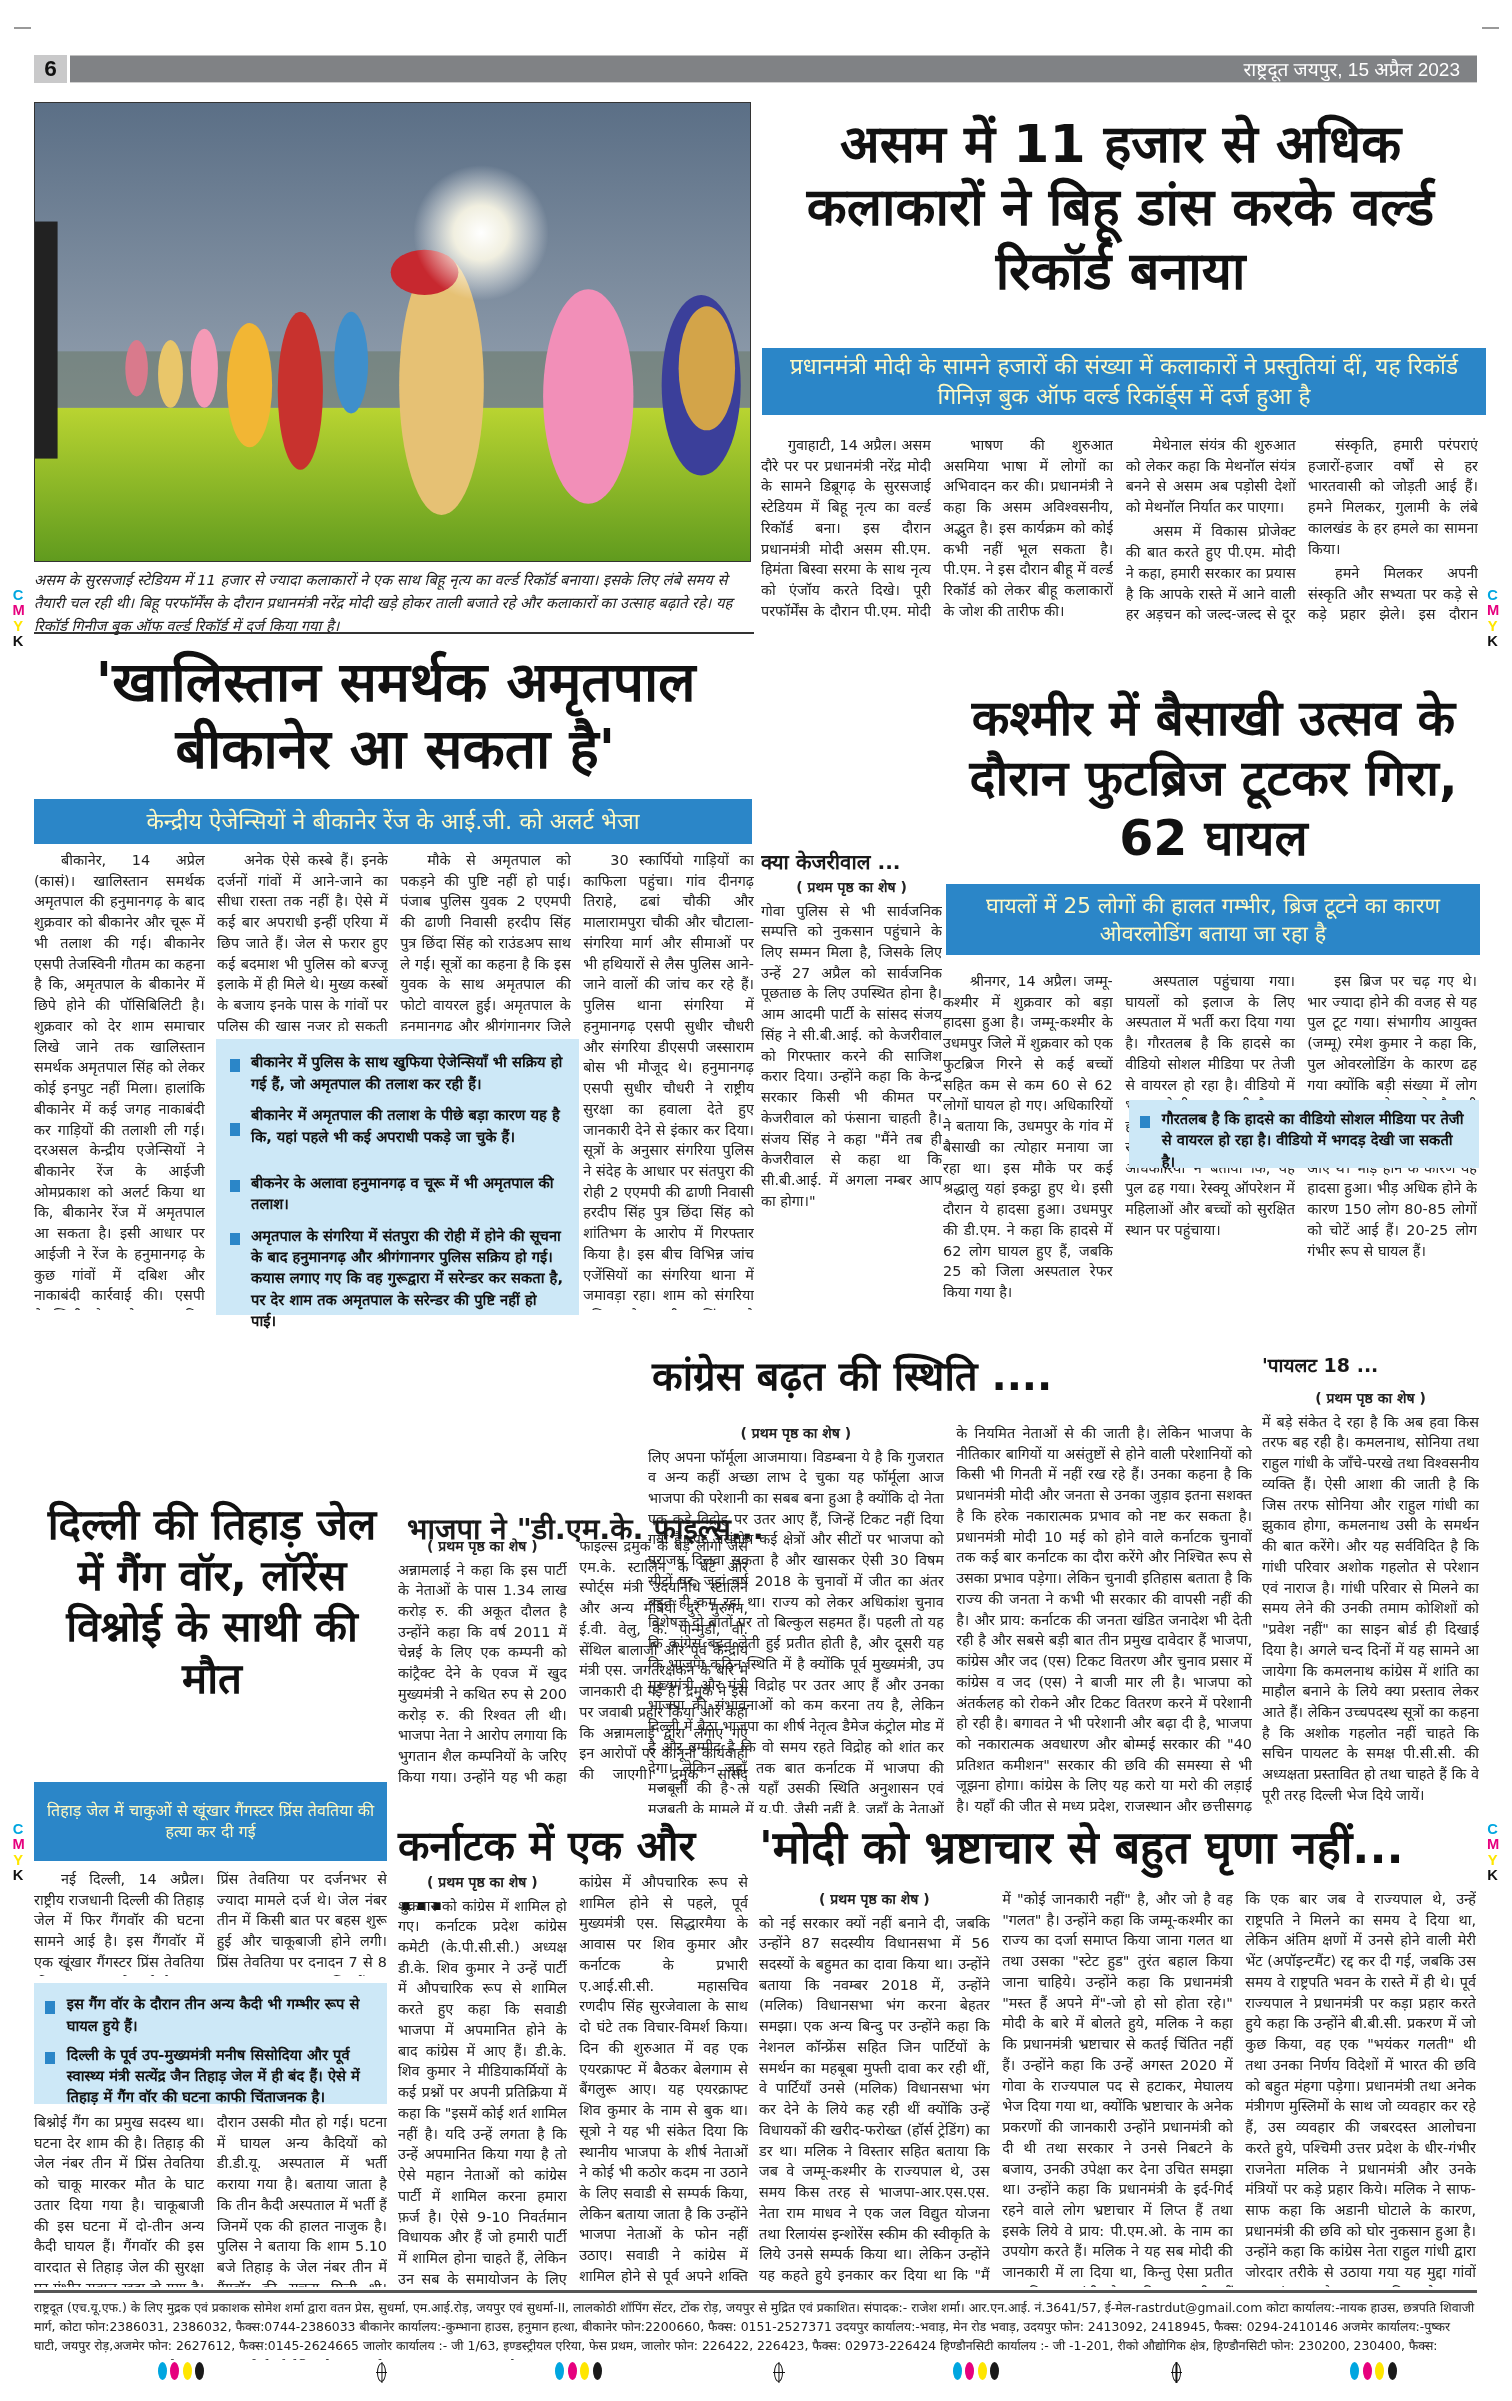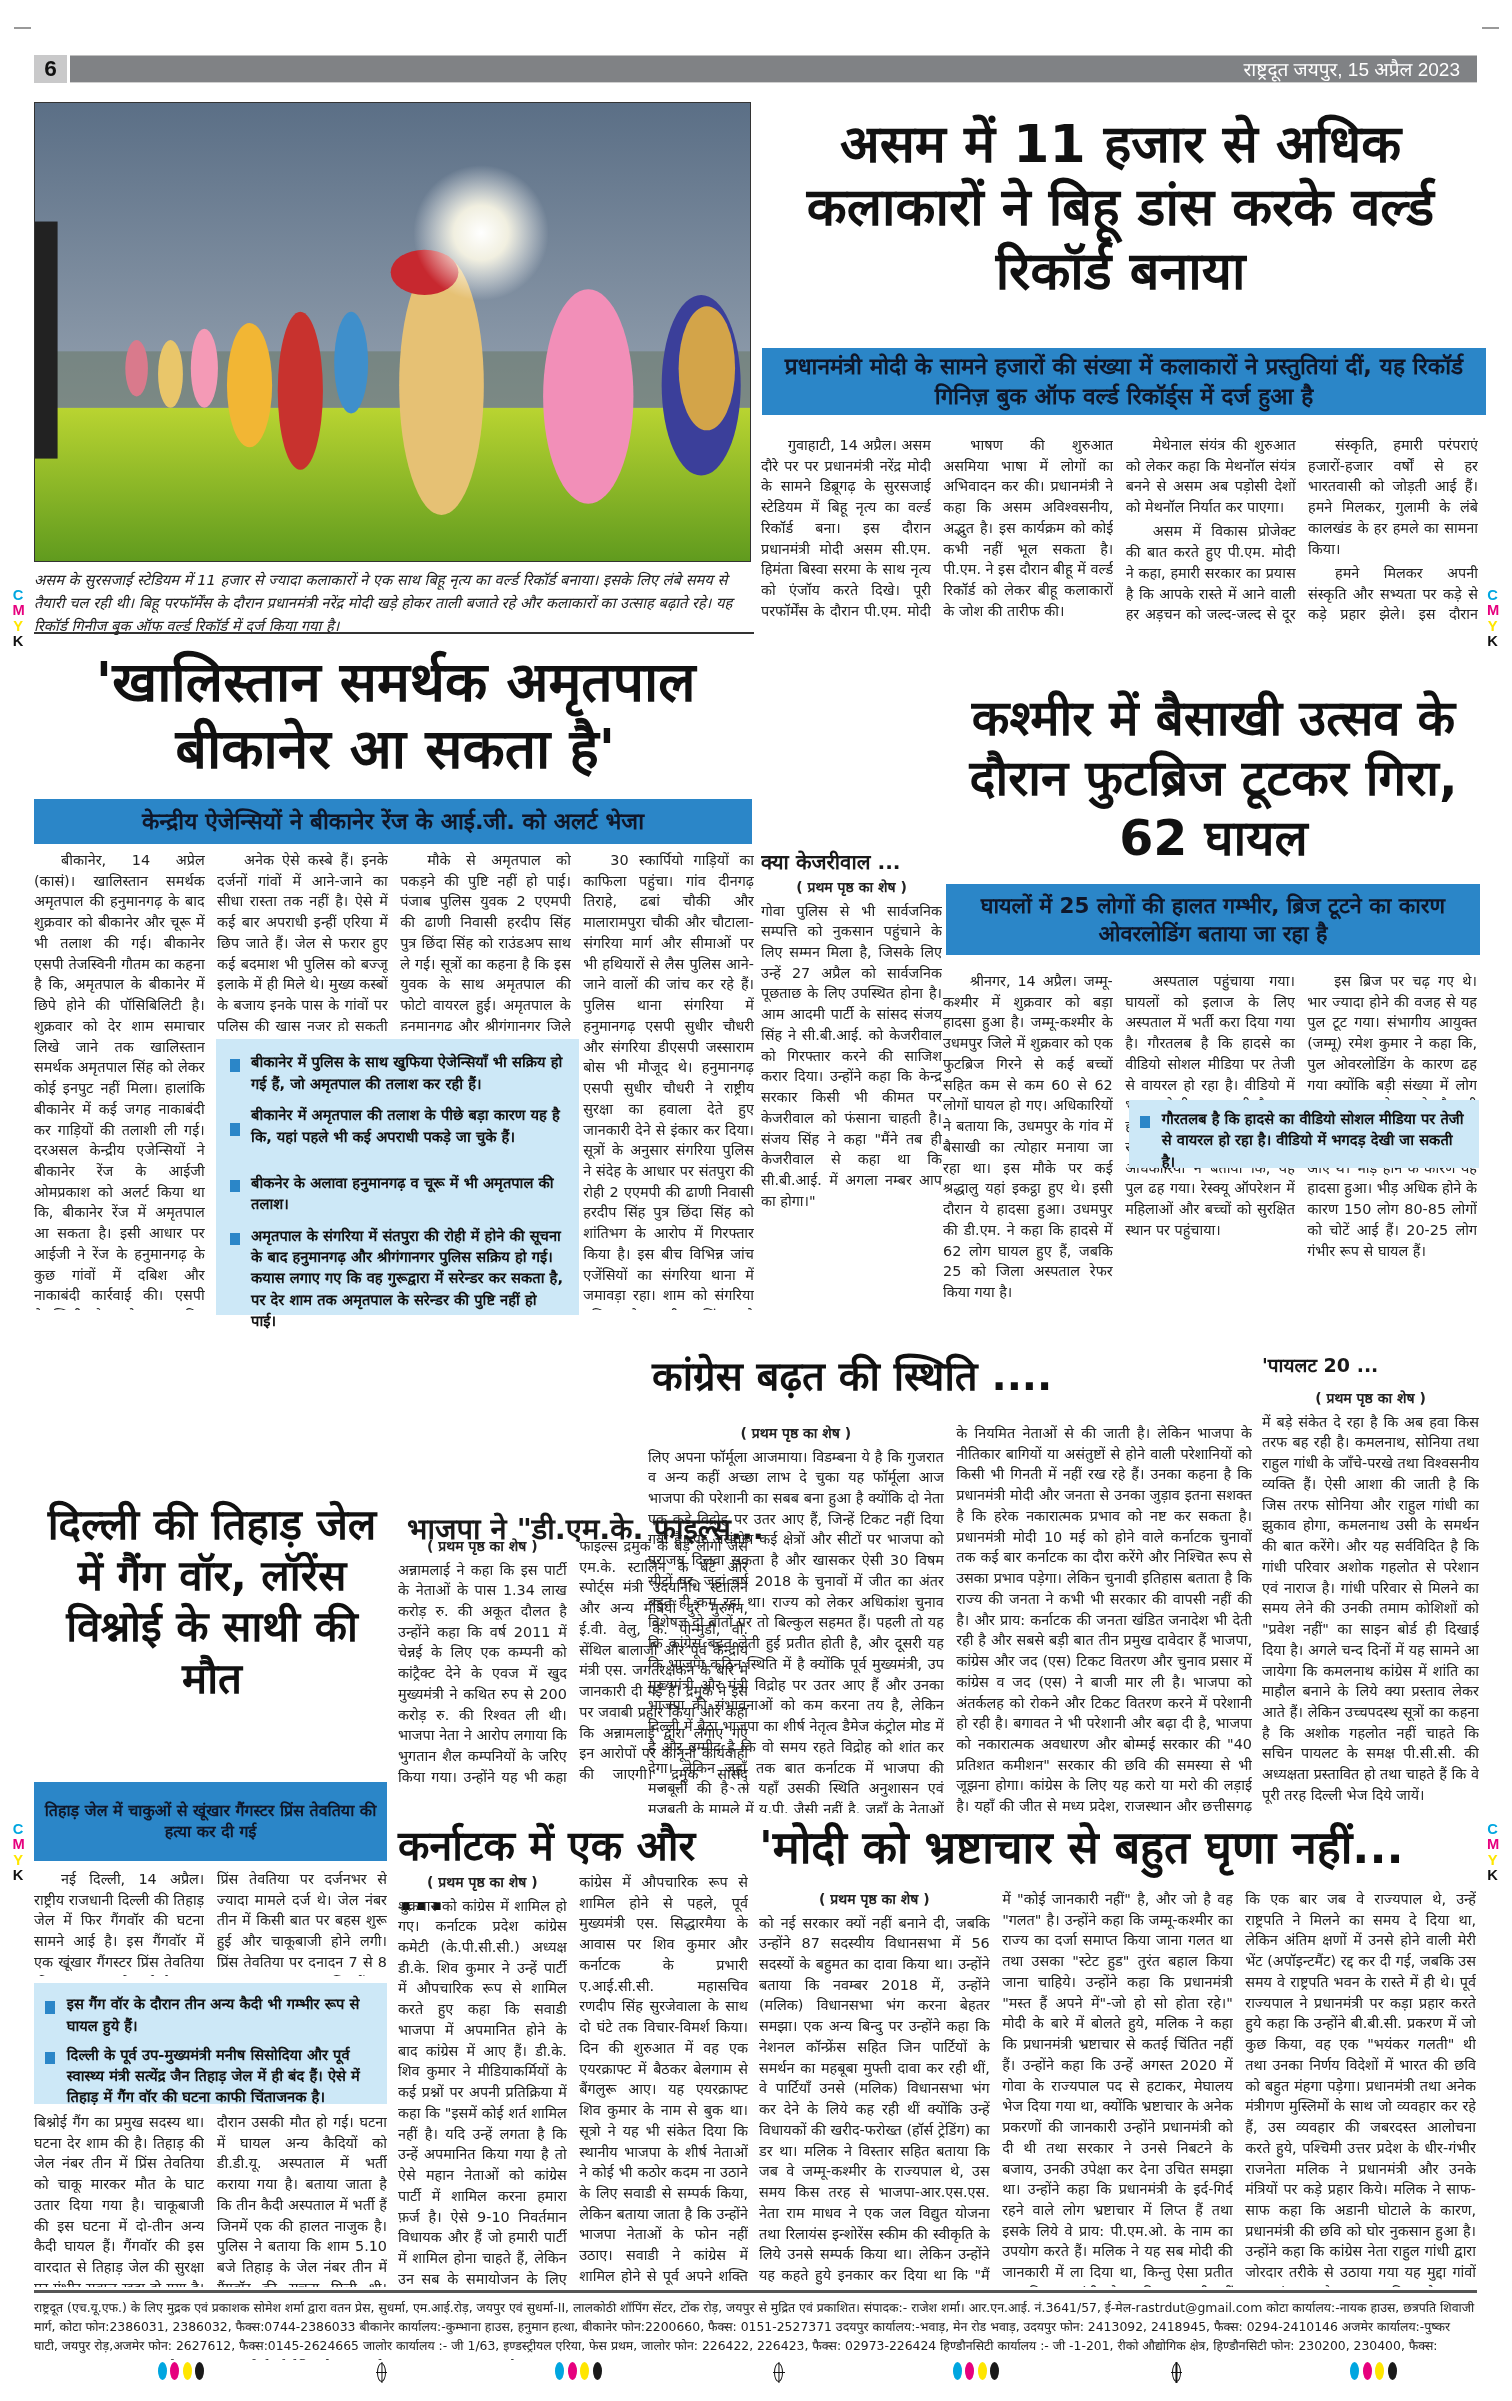--- a/index.html
+++ b/index.html
@@ -5,21 +5,21 @@
   * { box-sizing: border-box; margin: 0; padding: 0; }
   html, body { width: 1512px; height: 2401px; background: #ffffff; overflow: hidden; }
   body { position: relative; font-family: "DejaVu Sans", sans-serif; color: #1a1a1a; }
   .abs { position: absolute; }
   
   .page-num { left: 34px; top: 55px; width: 33px; height: 28px; background: #c9c9ca; color:#111; font-weight: bold; font-size: 22.6px; text-align:center; line-height: 28px; font-family: "Liberation Sans", sans-serif; }
   .header-bar { left: 70px; top: 55px; width: 1407px; height: 28px; background: #808285; color: #fff; font-size: 19px; line-height: 28px; text-align: right; padding-right: 17px; font-family: "Liberation Sans", sans-serif; border-top: 1.7px solid #bfbfbf; border-bottom: 1.7px solid #cfcfcf; }
   .crop-mark { width: 17px; height: 2.3px; background: #999; }
   
   .hl { font-family: "DejaVu Sans", sans-serif; font-weight: bold; color: #111; text-align: center; line-height: 1.22; }
-  .sub-blue { background: #2b86c8; color: #0f172a; font-weight: bold; text-align: center; font-family: "DejaVu Sans", sans-serif; display: flex; align-items: center; justify-content: center; padding: 3.4px 10.2px; line-height: 1.3; }
+  .sub-blue { background: #2b86c8; color: #fef9c3; font-weight: normal; text-align: center; font-family: "DejaVu Sans", sans-serif; display: flex; align-items: center; justify-content: center; padding: 3.4px 10.2px; line-height: 1.3; }
   .cols { display: flex; gap: 12.4px; }
   .col { flex: 1; font-size: 14.4px; line-height: 1.44; text-align: justify; font-family: "DejaVu Sans", sans-serif; color: #222; overflow: hidden; }
   .col p { text-indent: 27px; margin-bottom: 3.4px; }
   .shesh { text-align: center; font-weight: bold; font-size: 14px; margin-bottom: 2.3px; text-indent: 0 !important; }
   .box-light { background: #cde8f7; padding: 12.4px 13.6px; }
   .bullet-item { display: flex; gap: 11.3px; font-weight: bold; font-size: 17.5px; line-height: 1.45; margin-bottom: 14.7px; color: #111; }
   .bullet-sq { width: 10.2px; height: 12.4px; background: #2b86c8; flex-shrink: 0; margin-top: 8px; }
   .rule { height: 2.3px; background: #333; }
   .caption { font-style: italic; font-size: 14.7px; line-height: 1.55; color: #222; }
   .cmyk { font-family: "Liberation Sans", sans-serif; font-weight: bold; font-size: 14.7px; line-height: 1.05; text-align: center; width: 11.3px; }
@@ -198,21 +198,21 @@
   <div class="col">
       <p class="shesh">( प्रथम पृष्ठ का शेष )</p>
       <p style="text-indent:0;">लिए अपना फॉर्मूला आजमाया। विडम्बना ये है कि गुजरात व अन्य कहीं अच्छा लाभ दे चुका यह फॉर्मूला आज भाजपा की परेशानी का सबब बना हुआ है क्योंकि दो नेता एक कड़े विद्रोह पर उतर आए हैं, जिन्हें टिकट नहीं दिया गया है। पर असंतोष कई क्षेत्रों और सीटों पर भाजपा को पराजय दिलवा सकता है और खासकर ऐसी 30 विषम सीटों पर, जहां वर्ष 2018 के चुनावों में जीत का अंतर बहुत ही कम रहा था। राज्य को लेकर अधिकांश चुनाव विशेषज्ञ दो बातों पर तो बिल्कुल सहमत हैं। पहली तो यह कि कांग्रेस बढ़त लेती हुई प्रतीत होती है, और दूसरी यह कि भाजपा कठिन स्थिति में है क्योंकि पूर्व मुख्यमंत्री, उप मुख्यमंत्री और मंत्री विद्रोह पर उतर आए हैं और उनका भाजपा की संभावनाओं को कम करना तय है, लेकिन दिल्ली में बैठा भाजपा का शीर्ष नेतृत्व डैमेज कंट्रोल मोड में है और उम्मीद है कि वो समय रहते विद्रोह को शांत कर देगा। लेकिन जहाँ तक बात कर्नाटक में भाजपा की मजबूती की है तो यहाँ उसकी स्थिति अनुशासन एवं मजबूती के मामले में यू.पी. जैसी नहीं है, जहाँ के नेताओं को पैंतरेबाजी के लिए काफी छूट दी जाती है। इसके अलावा कई नेता अन्य पार्टियों से भाजपा में आए हैं, उनके ऐसे अनुशासन की उम्मीद नहीं की जा सकती जैसी कि आर.एस.एस. पृष्ठभूमि से आए भाजपा</p>
     </div>
   <div class="col">
       <p style="text-indent:0;">के नियमित नेताओं से की जाती है। लेकिन भाजपा के नीतिकार बागियों या असंतुष्टों से होने वाली परेशानियों को किसी भी गिनती में नहीं रख रहे हैं। उनका कहना है कि प्रधानमंत्री मोदी और जनता से उनका जुड़ाव इतना सशक्त है कि हरेक नकारात्मक प्रभाव को नष्ट कर सकता है। प्रधानमंत्री मोदी 10 मई को होने वाले कर्नाटक चुनावों तक कई बार कर्नाटक का दौरा करेंगे और निश्चित रूप से उसका प्रभाव पड़ेगा। लेकिन चुनावी इतिहास बताता है कि राज्य की जनता ने कभी भी सरकार की वापसी नहीं की है। और प्राय: कर्नाटक की जनता खंडित जनादेश भी देती रही है और सबसे बड़ी बात तीन प्रमुख दावेदार हैं भाजपा, कांग्रेस और जद (एस) टिकट वितरण और चुनाव प्रसार में कांग्रेस व जद (एस) ने बाजी मार ली है। भाजपा को अंतर्कलह को रोकने और टिकट वितरण करने में परेशानी हो रही है। बगावत ने भी परेशानी और बढ़ा दी है, भाजपा को नकारात्मक अवधारण और बोम्मई सरकार की "40 प्रतिशत कमीशन" सरकार की छवि की समस्या से भी जूझना होगा। कांग्रेस के लिए यह करो या मरो की लड़ाई है। यहाँ की जीत से मध्य प्रदेश, राजस्थान और छत्तीसगढ़ चुनावों के लिए पार्टी का मनोबल बढ़ेगा।</p>
     </div>
 </div>
 
 <div class="abs" style="left:1262px;top:1352px;width:217px;height:460px;overflow:hidden;">
-  <div style="font-weight:bold;font-size:19px;margin-bottom:10.2px;">'पायलट 20 ...</div>
+  <div style="font-weight:bold;font-size:19px;margin-bottom:10.2px;">'पायलट 18 ...</div>
   <div class="col">
     <p class="shesh">( प्रथम पृष्ठ का शेष )</p>
     <p style="text-indent:0;">में बड़े संकेत दे रहा है कि अब हवा किस तरफ बह रही है। कमलनाथ, सोनिया तथा राहुल गांधी के जाँचे-परखे तथा विश्वसनीय व्यक्ति हैं। ऐसी आशा की जाती है कि जिस तरफ सोनिया और राहुल गांधी का झुकाव होगा, कमलनाथ उसी के समर्थन की बात करेंगे। और यह सर्वविदित है कि गांधी परिवार अशोक गहलोत से परेशान एवं नाराज है। गांधी परिवार से मिलने का समय लेने की उनकी तमाम कोशिशों को "प्रवेश नहीं" का साइन बोर्ड ही दिखाई दिया है। अगले चन्द दिनों में यह सामने आ जायेगा कि कमलनाथ कांग्रेस में शांति का माहौल बनाने के लिये क्या प्रस्ताव लेकर आते हैं। लेकिन उच्चपदस्थ सूत्रों का कहना है कि अशोक गहलोत नहीं चाहते कि सचिन पायलट के समक्ष पी.सी.सी. की अध्यक्षता प्रस्तावित हो तथा चाहते हैं कि वे पूरी तरह दिल्ली भेज दिये जायें।</p>
   </div>
 </div>
 
 <div class="abs hl" style="left:37px;top:1499px;width:350px;font-size:42px;">दिल्ली की तिहाड़ जेल में गैंग वॉर, लॉरेंस विश्नोई के साथी की मौत</div>
 <div class="abs sub-blue" style="left:34px;top:1782px;width:353px;height:79px;font-size:16px;">तिहाड़ जेल में चाकुओं से खूंखार गैंगस्टर प्रिंस तेवतिया की हत्या कर दी गई</div>
 <div class="abs cols" style="left:34px;top:1869px;width:353px;height:107px;">
   <div class="col">

